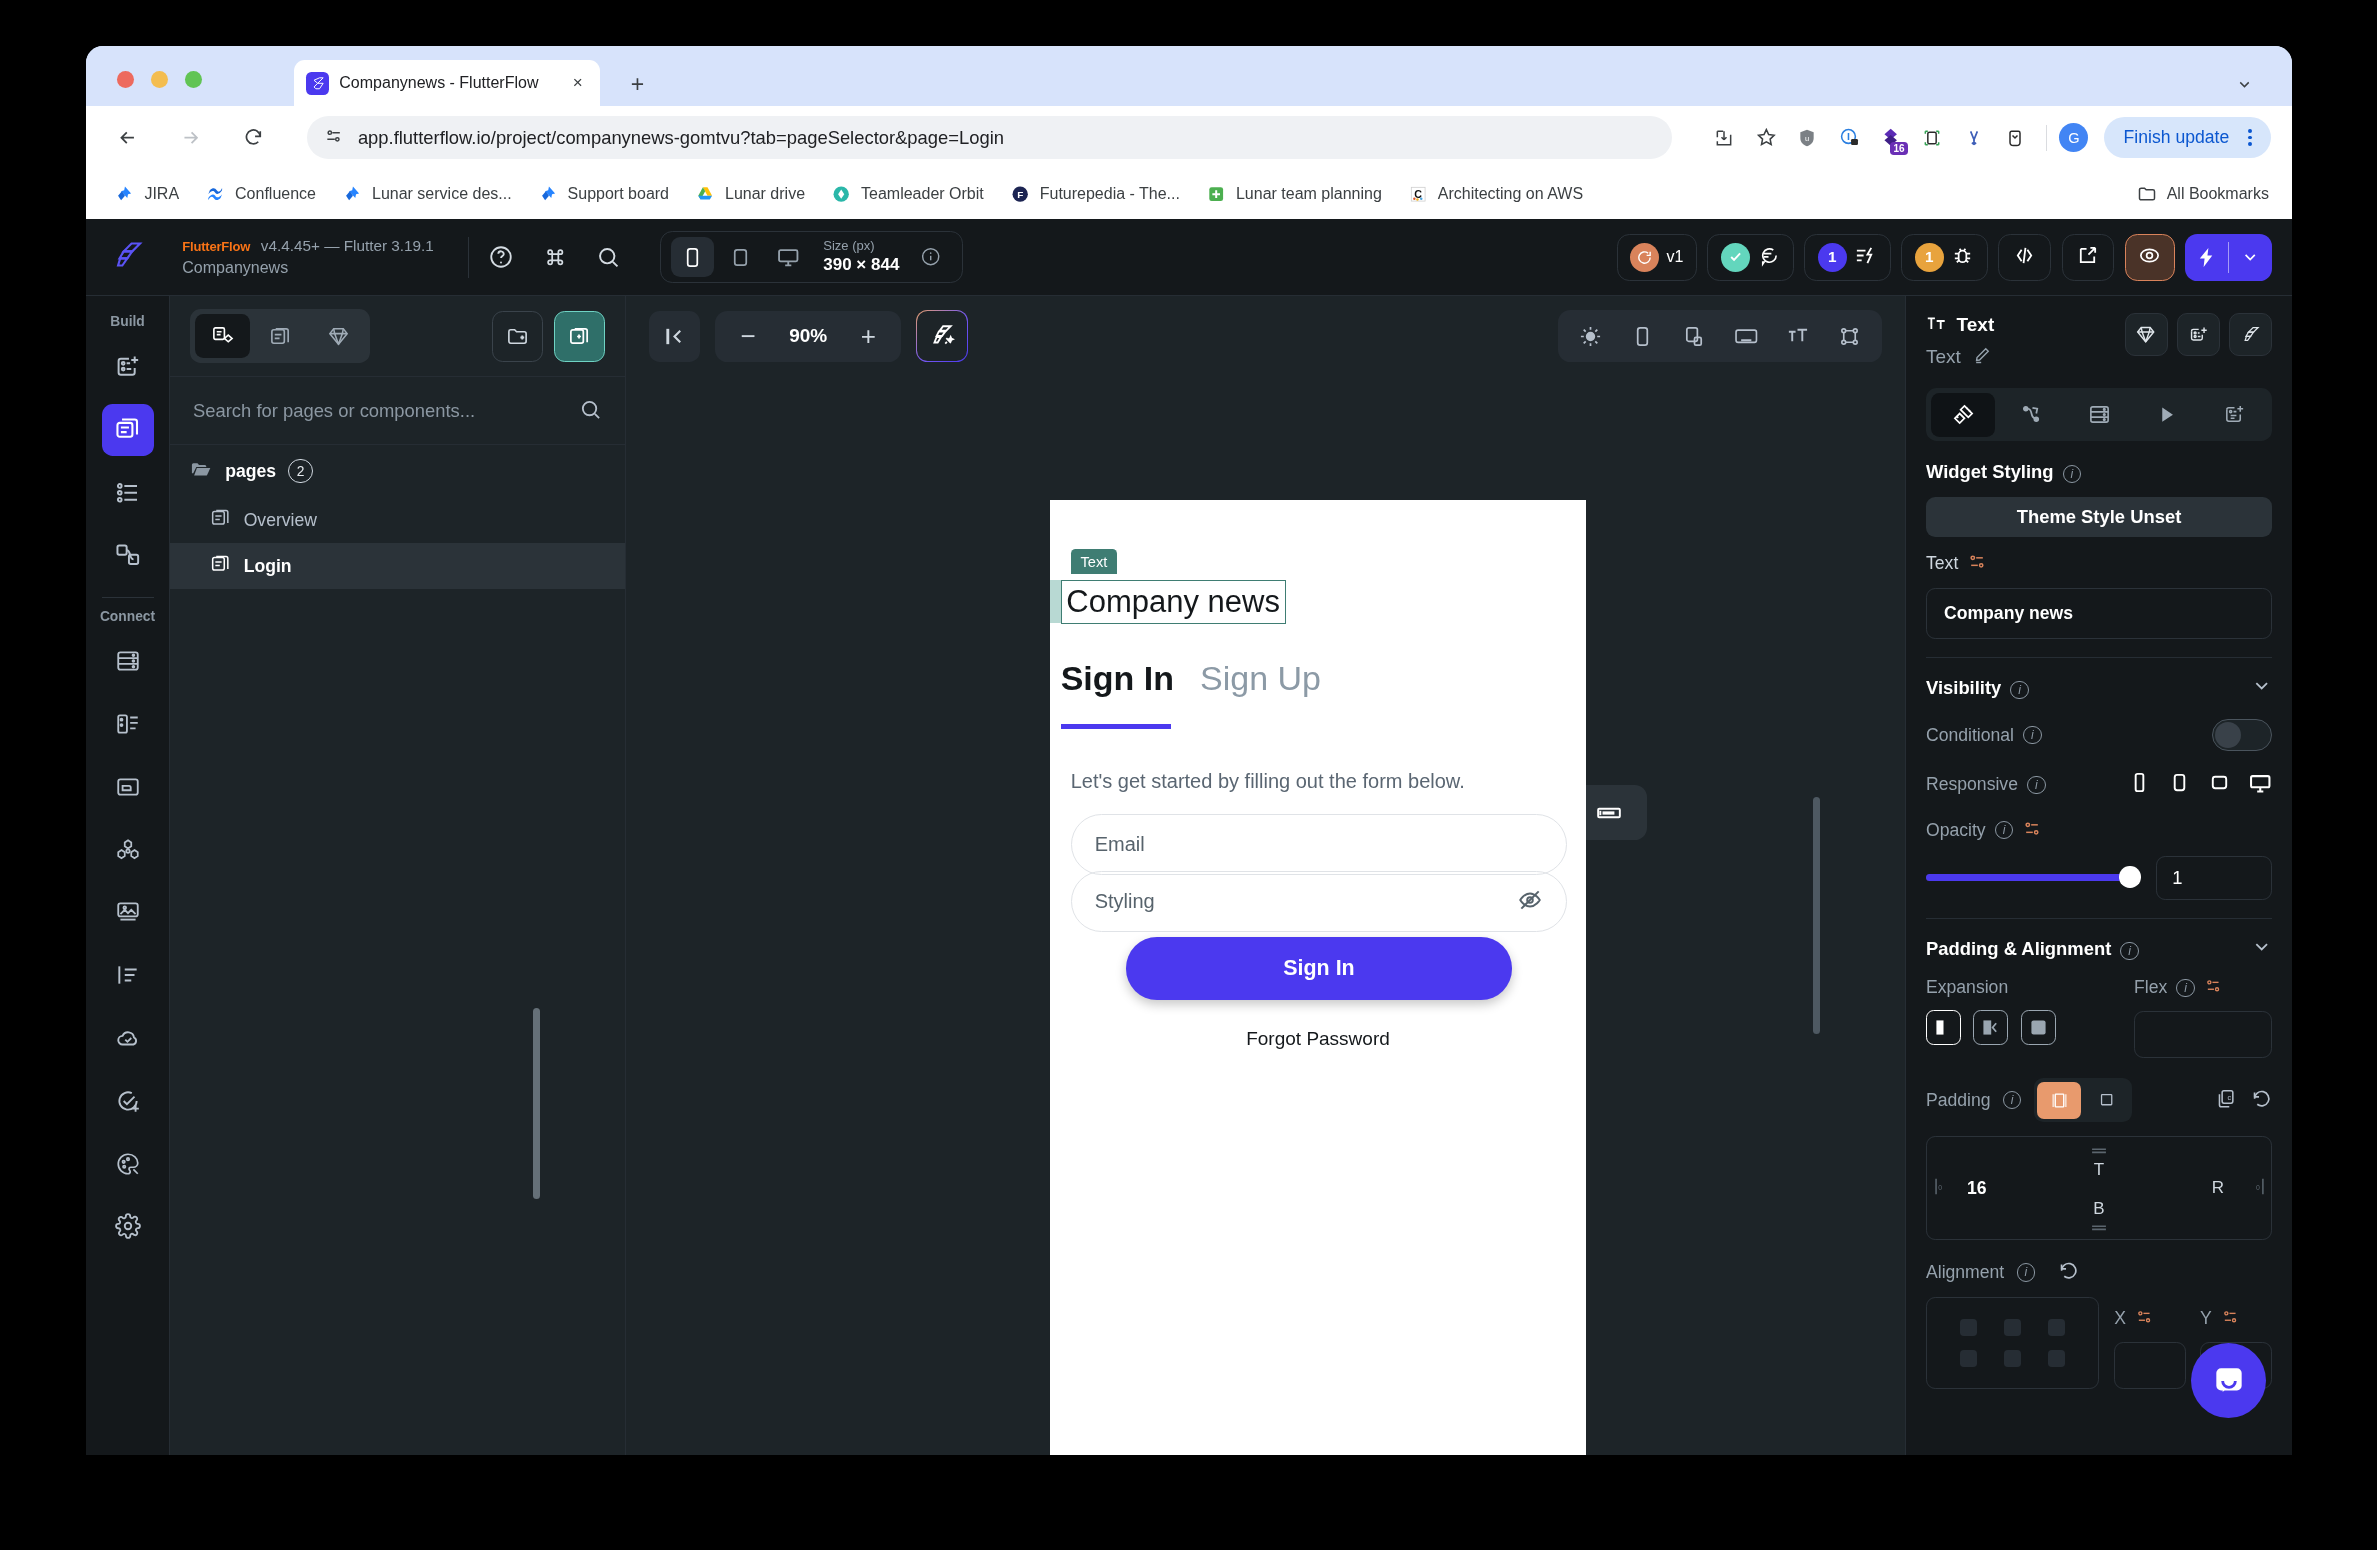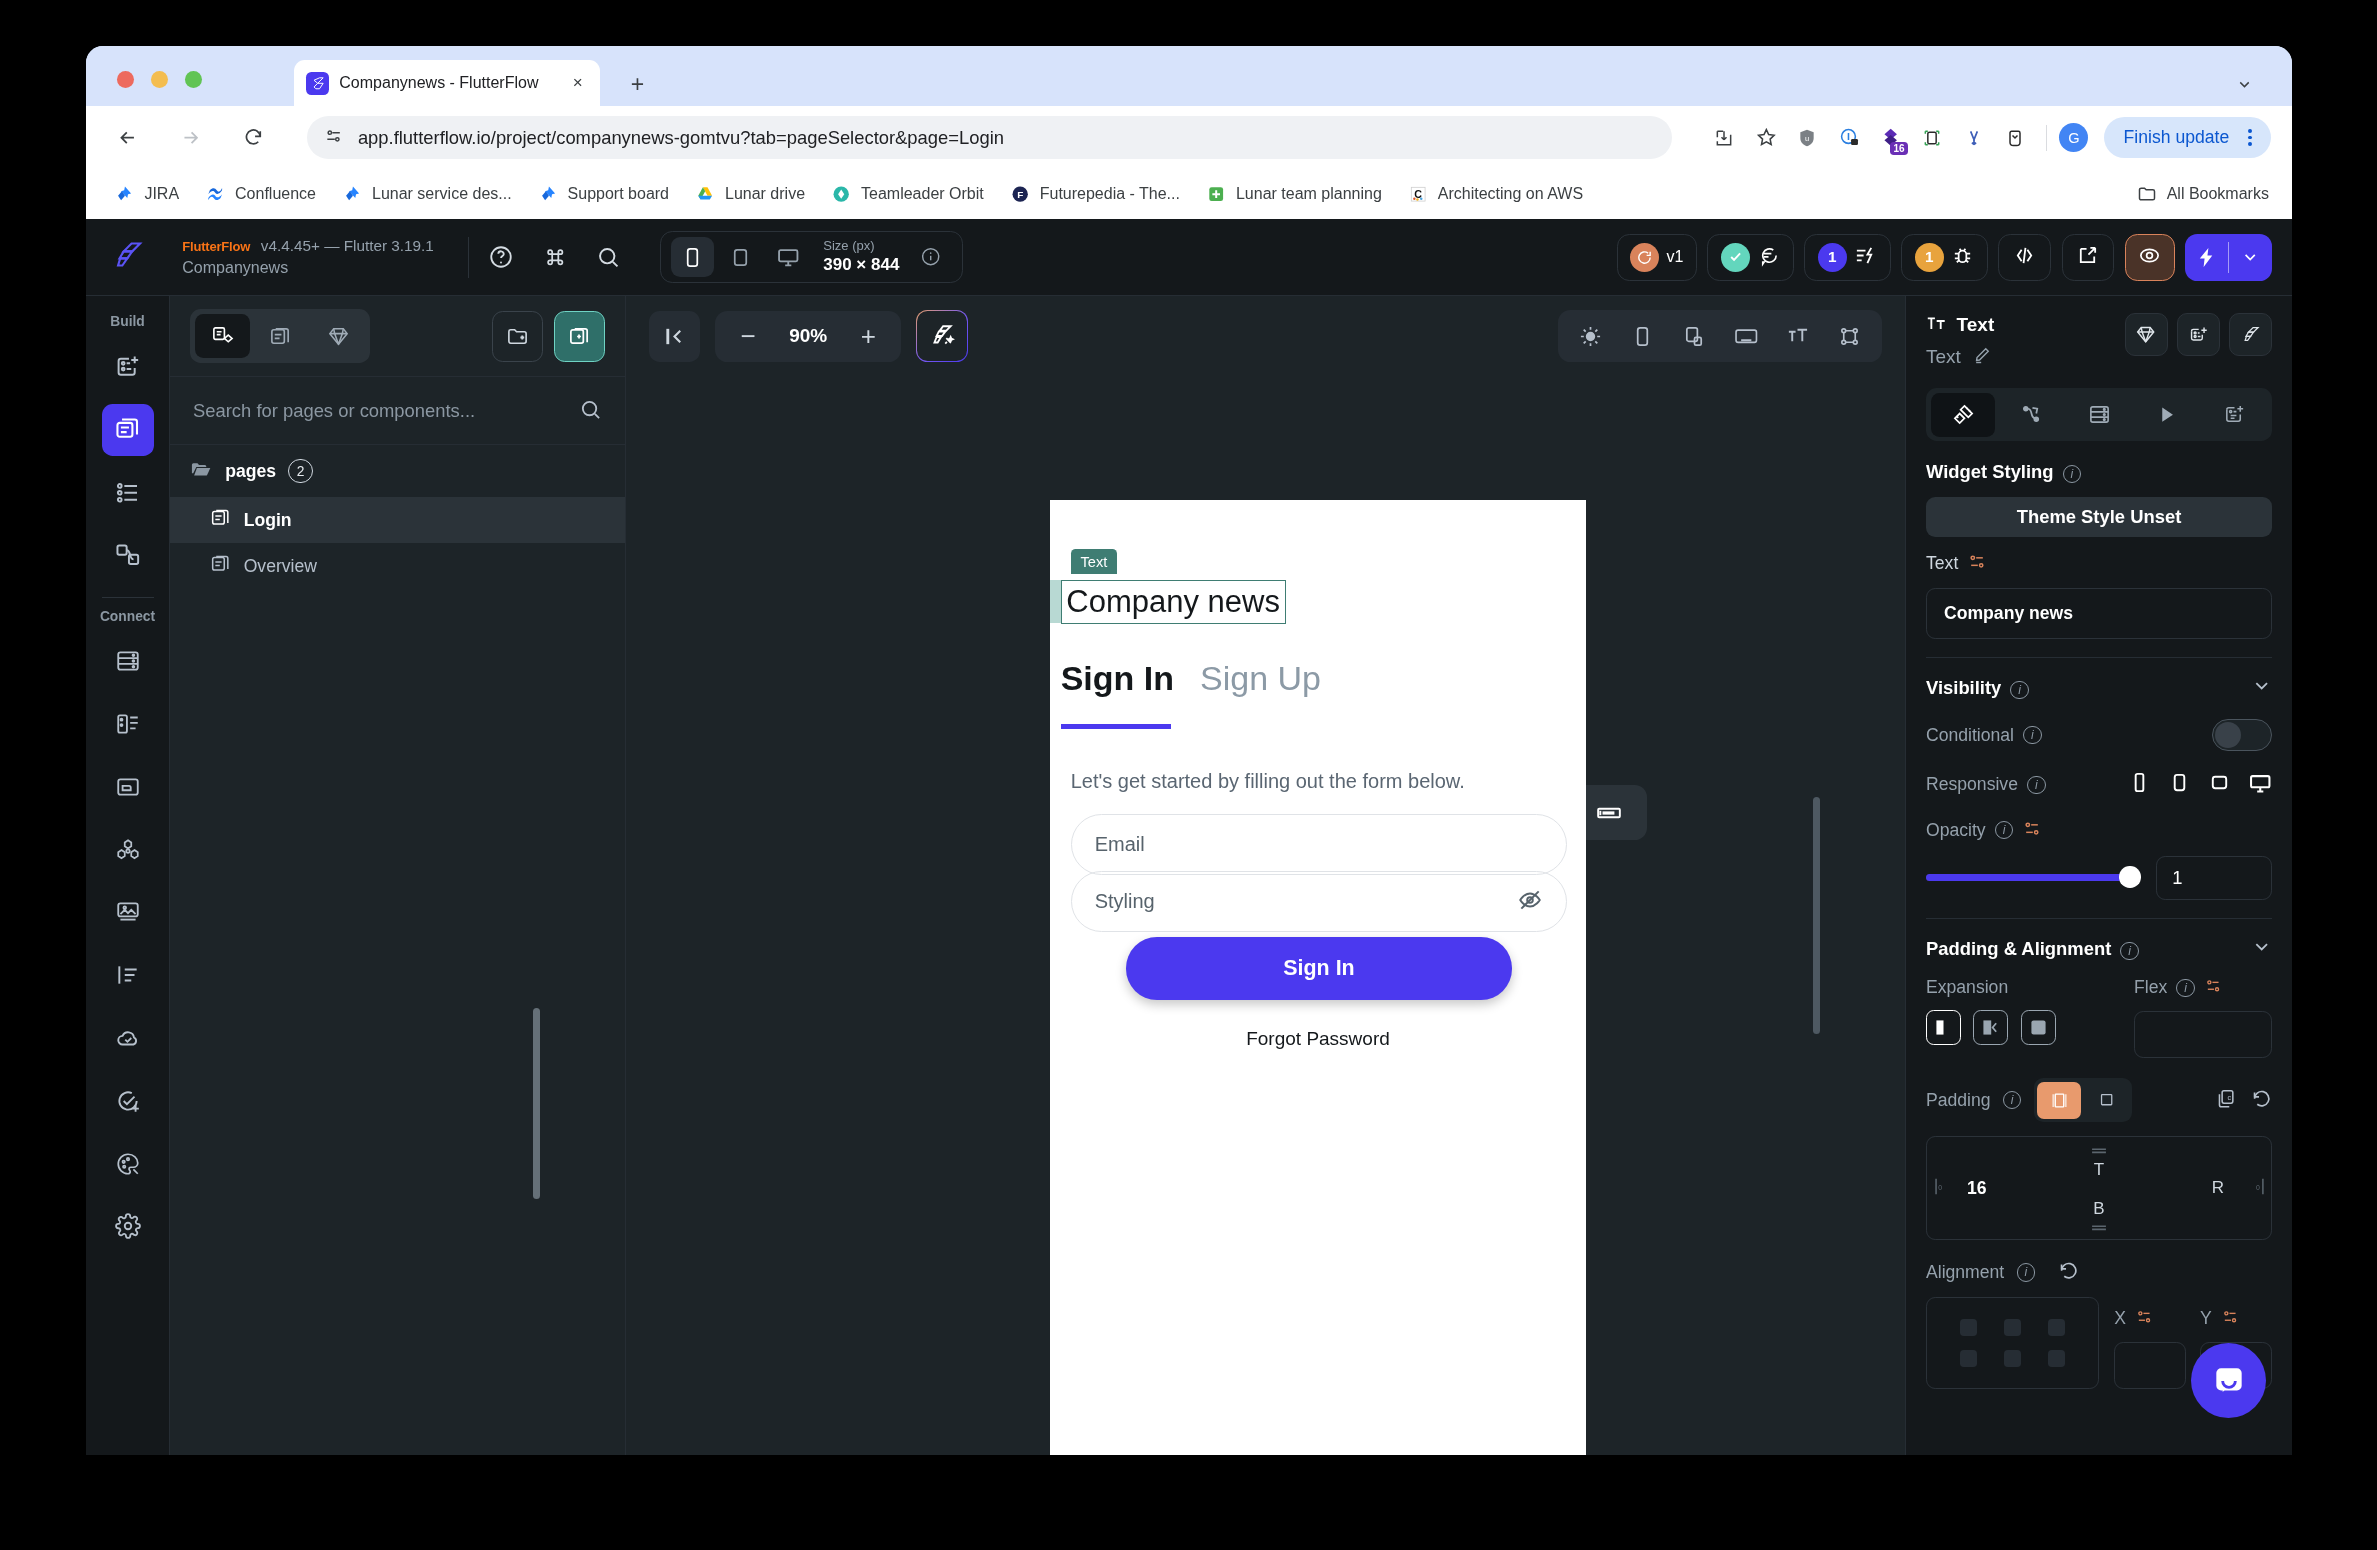--- a/index.html
+++ b/index.html
@@ -765,39 +765,39 @@
         <div class="pg-folder">
           <span style="color:#8b97a2">
             <svg width="23" height="23" viewBox="0 0 24 24" fill="currentColor">
                 <path d="M2 7a1.6 1.6 0 011.6-1.6h4.2l1.6 1.8h6.2A1.6 1.6 0 0117 8.8v.6H6.6L3.4 16H2z"></path>
                 <path d="M7.2 10.5h14L18 17.4a1.6 1.6 0 01-1.4.9H4.3z"></path>
               </svg>
           </span>
           <span class="pg-folder-name">pages</span>
           <span class="count-badge">2</span>
         </div>
+        <div class="pg-item">
+          <span>
+            <svg width="21.4" height="21.4" viewBox="0 0 24 24" fill="none" stroke="currentColor" stroke-width="1.7">
+                <rect x="3" y="5" width="13" height="14" rx="2"></rect>
+                <path d="M7 4h11a2 2 0 012 2v12"></path>
+                <path d="M6 10h7M6 14h5"></path>
+              </svg>
+          </span>
+          <span>Overview</span>
+        </div>
         <div class="pg-item sel">
           <span>
             <svg width="21.4" height="21.4" viewBox="0 0 24 24" fill="none" stroke="currentColor" stroke-width="1.7">
                 <rect x="3" y="5" width="13" height="14" rx="2"></rect>
                 <path d="M7 4h11a2 2 0 012 2v12"></path>
                 <path d="M6 10h7M6 14h5"></path>
               </svg>
           </span>
           <span>Login</span>
-        </div>
-        <div class="pg-item">
-          <span>
-            <svg width="21.4" height="21.4" viewBox="0 0 24 24" fill="none" stroke="currentColor" stroke-width="1.7">
-                <rect x="3" y="5" width="13" height="14" rx="2"></rect>
-                <path d="M7 4h11a2 2 0 012 2v12"></path>
-                <path d="M6 10h7M6 14h5"></path>
-              </svg>
-          </span>
-          <span>Overview</span>
         </div>
       </div>
 
       <div class="canvas">
         <div class="cv-top">
           <div class="cv-collapse">
             <svg width="23" height="23" viewBox="0 0 24 24" fill="none" stroke="currentColor" stroke-width="2.2">
                 <path d="M5 4v16" stroke-width="3"></path>
                 <path d="M18 6l-6 6 6 6"></path>
               </svg>

